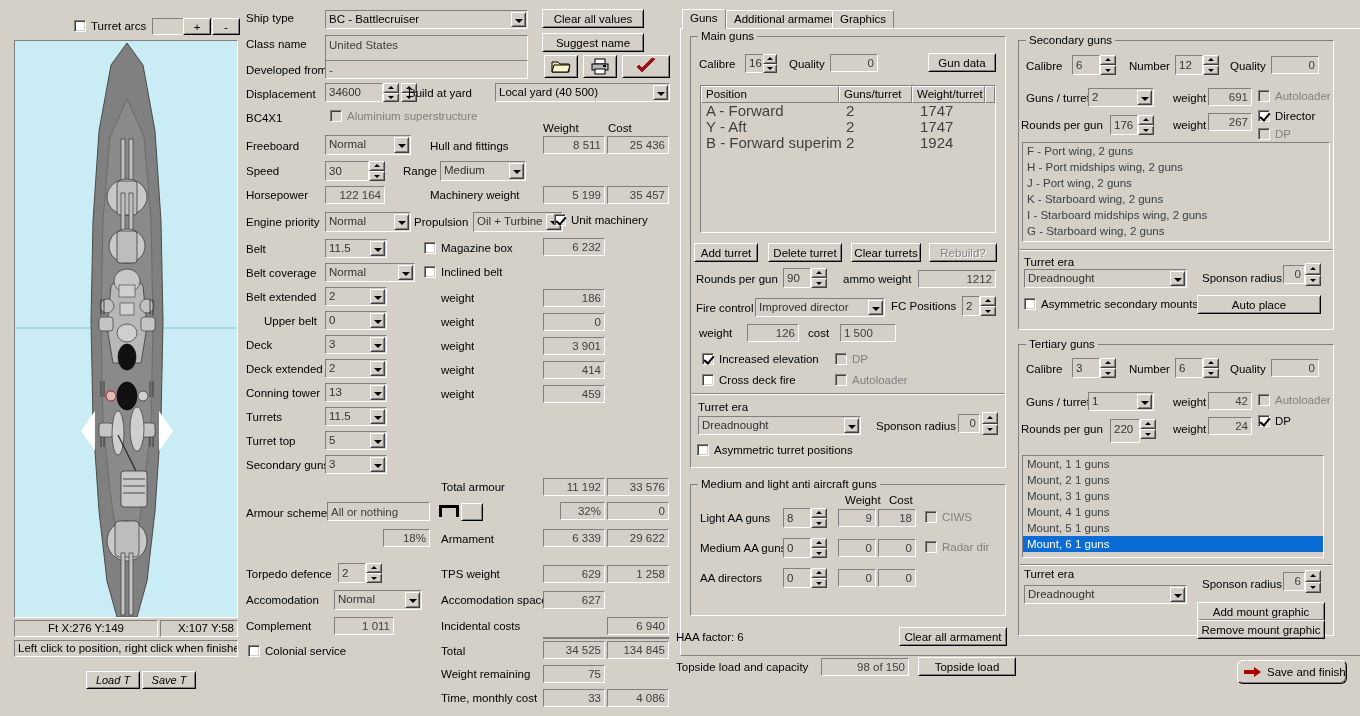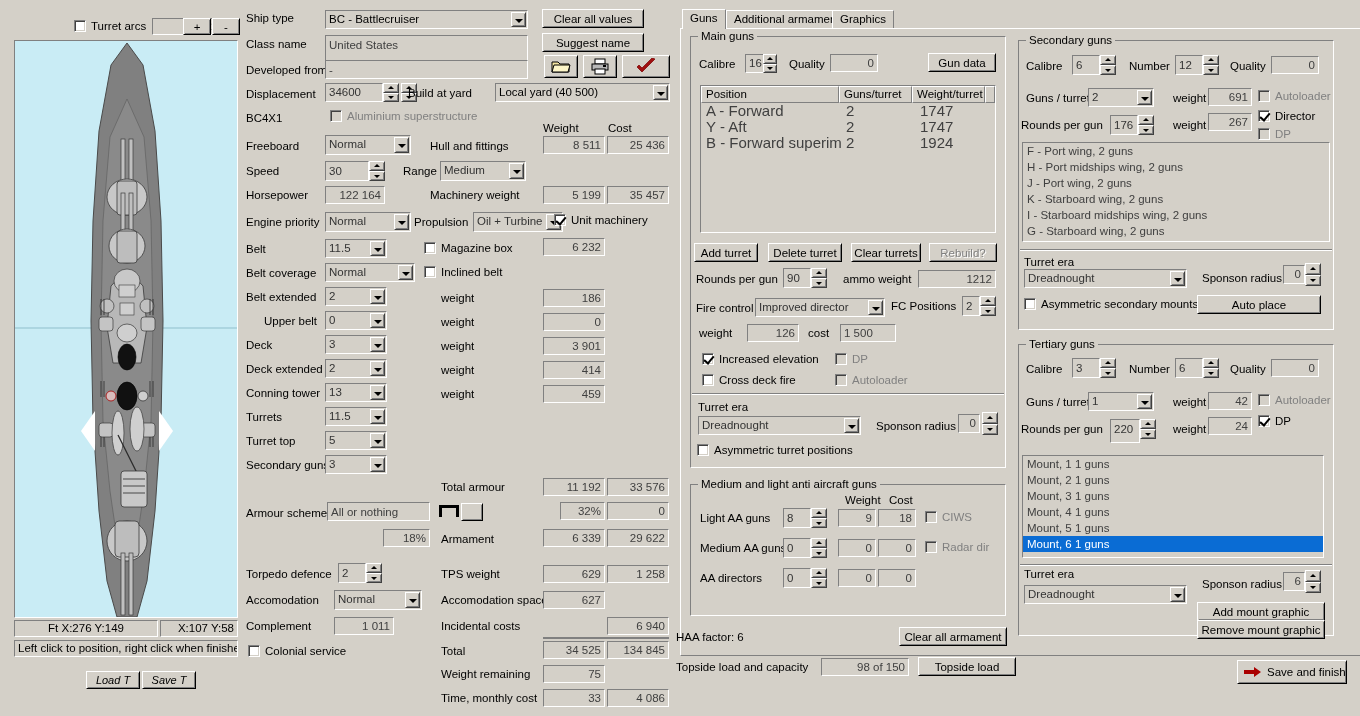--- a/index.html
+++ b/index.html
@@ -813,20 +813,20 @@
   </div>
   <div class="lbl" style="left:1202px; top:578px;">Sponson radius</div>
   <div class="field r grey" style="left:1283px; top:572px; width:22px; height:19px; line-height:17px;">6</div>
   <div class="spinbtns" style="left:1305px; top:570px; height:23px;">
     <div class="up"></div>
     <div class="dn"></div>
   </div>
   <div class="btn" style="left:1197px; top:602px; width:128px; height:19px;">Add mount graphic</div>
   <div class="btn" style="left:1197px; top:620px; width:128px; height:19px;">Remove mount graphic</div>
 
-  <div class="btn" style="left:1237px; top:660px; width:110px; height:24px; justify-content:flex-start; padding-left:6px;">
+  <div class="btn" style="left:1237px; top:660px; width:110px; height:24px; justify-content:flex-start; padding-left:6px;border-radius:6px;">
     <svg width="18" height="12" viewBox="0 0 18 12" style="margin-right:5px;">
       <path d="M0 4 L10 4 L10 1 L17 6 L10 11 L10 8 L0 8 Z" fill="#aa0000"></path>
     </svg>
     <span>Save and finish</span>
   </div>
 
 </div>
 
 </body></html>

